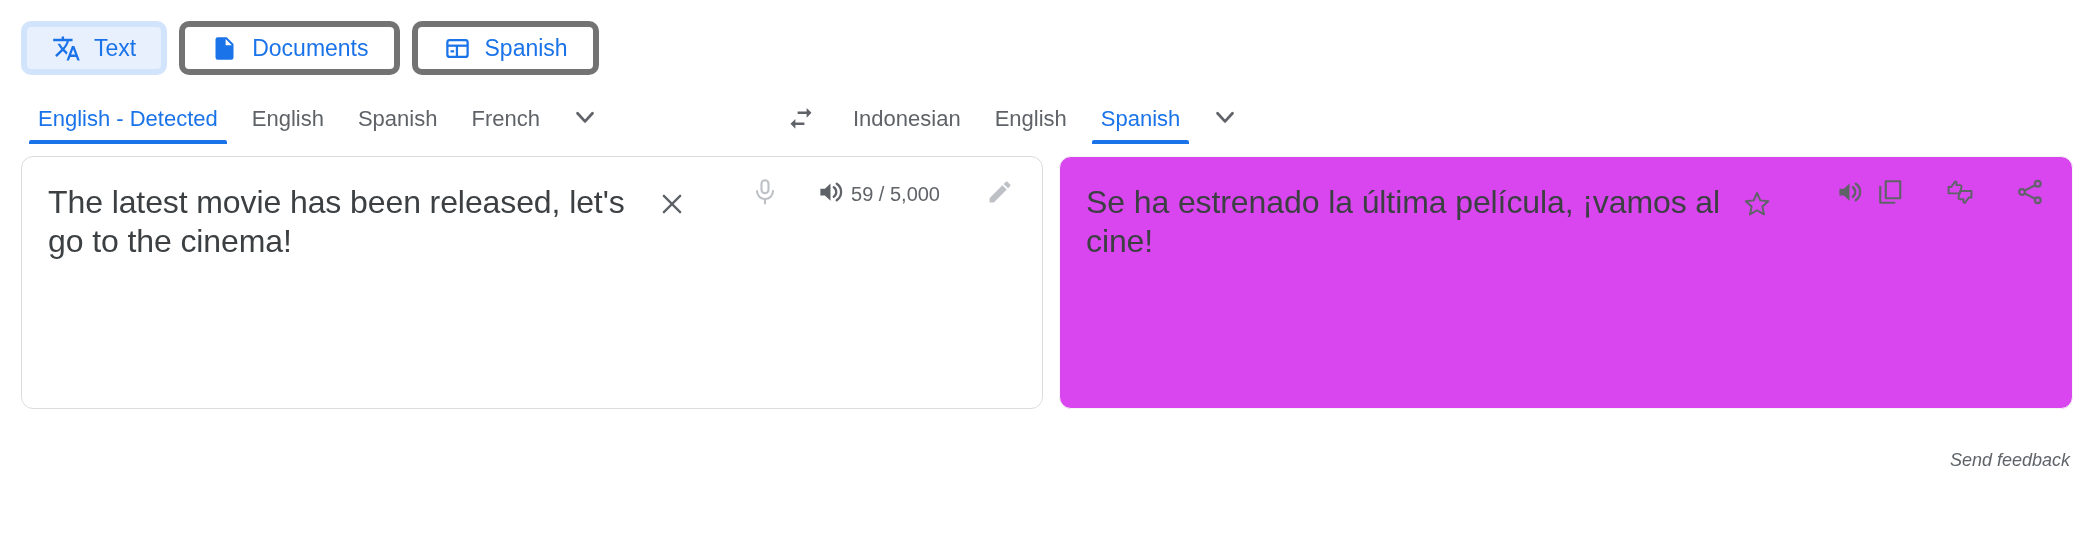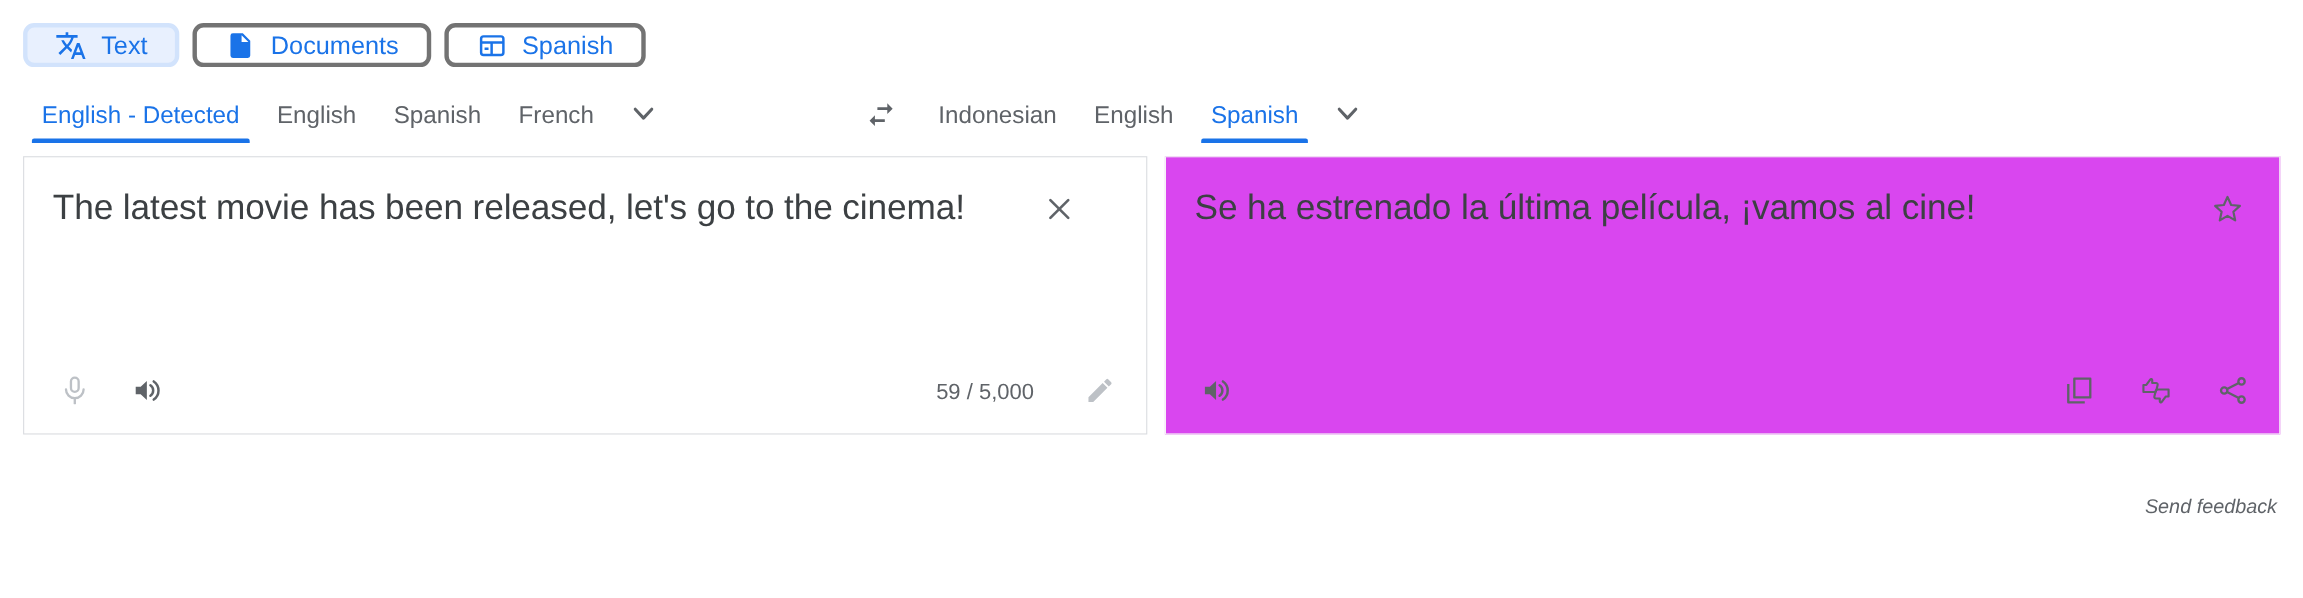--- a/index.html
+++ b/index.html
@@ -20,24 +20,24 @@
   .mode-row {
     display: flex;
     align-items: center;
     gap: 12px;
     padding: 21px 0 0 21px;
   }
   .mode-chip {
     display: flex;
     align-items: center;
     gap: 13px;
-    height: 40px;
+    height: 54px;
     box-sizing: border-box;
     padding: 0 25px;
-    border: 4px solid #737373;
+    border: 6px solid #737373;
     border-radius: 10px;
     background: #ffffff;
     color: #1a73e8;
     font-size: 23px;
     line-height: 1;
     cursor: pointer;
     white-space: nowrap;
   }
   .mode-chip.active {
     background: #e8f0fe;
@@ -126,25 +126,24 @@
   
   .panels {
     display: flex;
     align-items: flex-start;
     padding: 12px 21px 0 21px;
     box-sizing: border-box;
     gap: 16px;
   }
   .panel {
     box-sizing: border-box;
-    border-radius: 0;
+    border-radius: 12px;
     position: relative;
     min-height: 253px;
     display: flex;
-    flex-direction: column;
   }
   .panel.source {
     width: 1022px;
     flex: 0 0 1022px;
     background: #ffffff;
     border: 1px solid #dadce0;
   }
   .panel.target {
     flex: 1;
     background: #d946ef;

